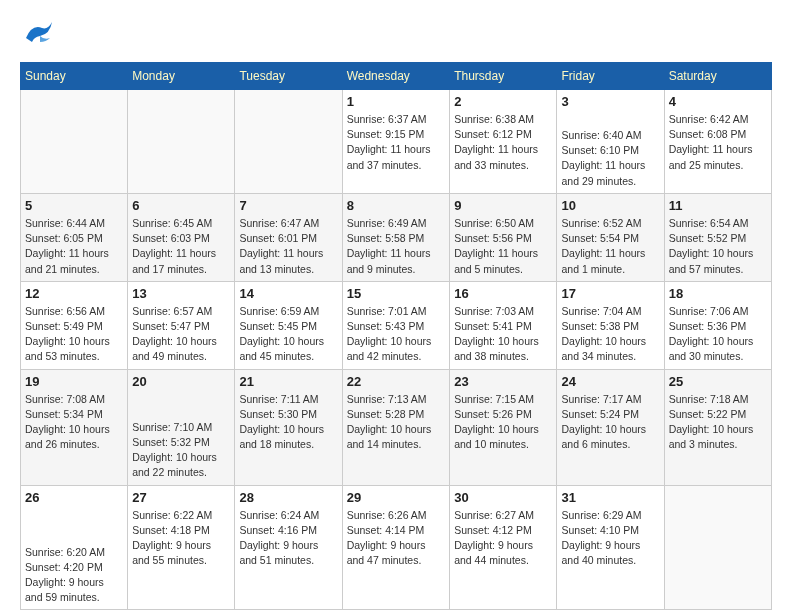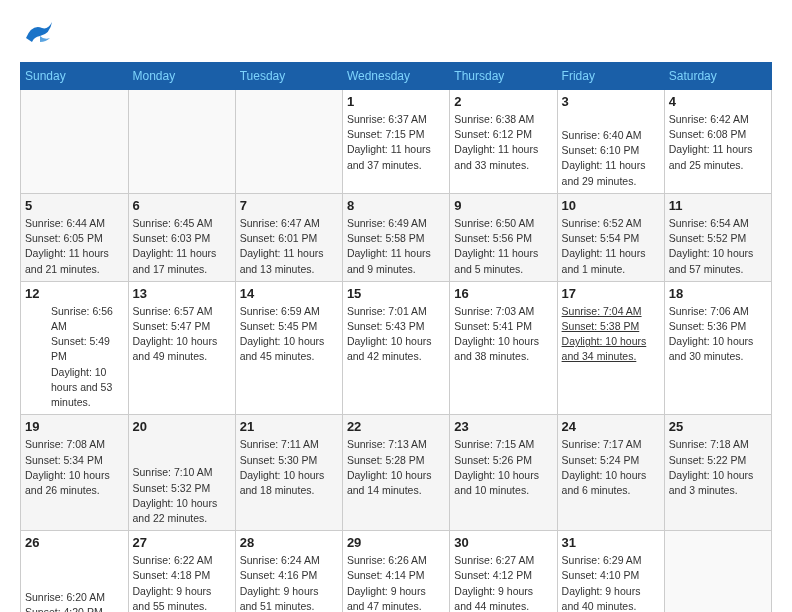--- a/index.html
+++ b/index.html
@@ -49,21 +49,21 @@
       color: #555;
       margin-top: 2px;
     }
     table {
       width: 100%;
       border-collapse: collapse;
       font-size: 11px;
     }
     thead tr th {
       background: #1a5fa8;
-      color: #7dd3fc;
+      color: #fef9c3;
       padding: 6px 4px;
       text-align: left;
       font-size: 12px;
       font-weight: normal;
       border: 1px solid #1a5fa8;
     }
     tbody tr td {
       border: 1px solid #ccc;
       vertical-align: top;
       padding: 4px;
@@ -128,21 +128,21 @@
       </tr>
   </thead>
   <tbody id="calendar-body">
   <tr>
         <td class="empty"></td>
         <td class="empty"></td>
         <td class="empty"></td>
         <td>
           <span class="day-num">1</span>
           <div class="day-info" style="white-space: pre-line;">Sunrise: 6:37 AM
-Sunset: 7:15 PM
+Sunset: 9:15 PM
 Daylight: 11 hours and 37 minutes.</div>
         </td>
         <td>
           <span class="day-num">2</span>
           <div class="day-info" style="white-space: pre-line;">Sunrise: 6:38 AM
 Sunset: 6:12 PM
 Daylight: 11 hours and 33 minutes.</div>
         </td>
         <td>
           <span class="day-num">3</span>
@@ -197,21 +197,21 @@
         <td>
           <span class="day-num">11</span>
           <div class="day-info" style="white-space: pre-line;">Sunrise: 6:54 AM
 Sunset: 5:52 PM
 Daylight: 10 hours and 57 minutes.</div>
         </td>
       </tr>
       <tr>
         <td>
           <span class="day-num">12</span>
-          <div class="day-info" style="white-space: pre-line; margin-left: 26px;">Sunrise: 6:56 AM
+          <div class="day-info" style="white-space: pre-line;">Sunrise: 6:56 AM
 Sunset: 5:49 PM
 Daylight: 10 hours and 53 minutes.</div>
         </td>
         <td>
           <span class="day-num">13</span>
           <div class="day-info" style="white-space: pre-line;">Sunrise: 6:57 AM
 Sunset: 5:47 PM
 Daylight: 10 hours and 49 minutes.</div>
         </td>
         <td>
@@ -227,21 +227,21 @@
 Daylight: 10 hours and 42 minutes.</div>
         </td>
         <td>
           <span class="day-num">16</span>
           <div class="day-info" style="white-space: pre-line;">Sunrise: 7:03 AM
 Sunset: 5:41 PM
 Daylight: 10 hours and 38 minutes.</div>
         </td>
         <td>
           <span class="day-num">17</span>
-          <div class="day-info" style="white-space: pre-line; text-decoration: underline;">Sunrise: 7:04 AM
+          <div class="day-info" style="white-space: pre-line;">Sunrise: 7:04 AM
 Sunset: 5:38 PM
 Daylight: 10 hours and 34 minutes.</div>
         </td>
         <td>
           <span class="day-num">18</span>
           <div class="day-info" style="white-space: pre-line;">Sunrise: 7:06 AM
 Sunset: 5:36 PM
 Daylight: 10 hours and 30 minutes.</div>
         </td>
       </tr>

